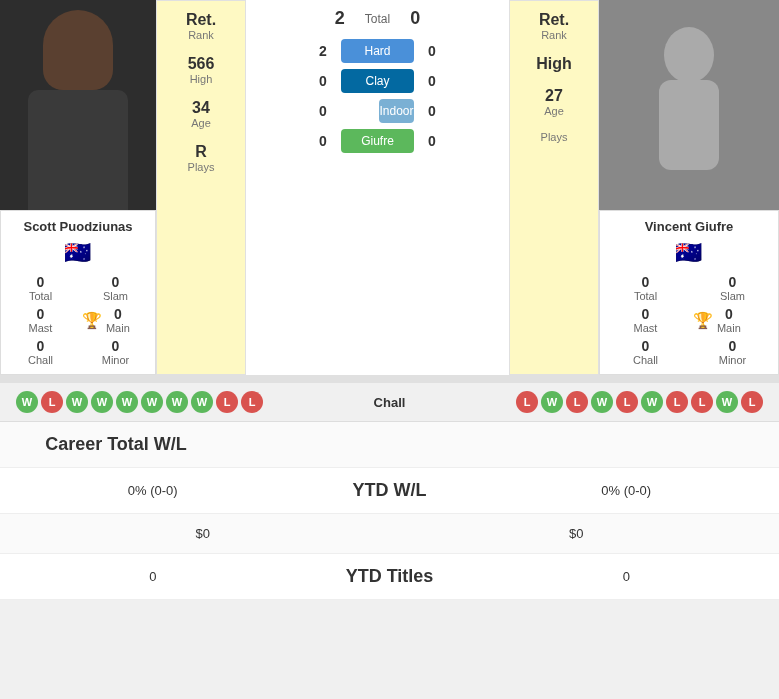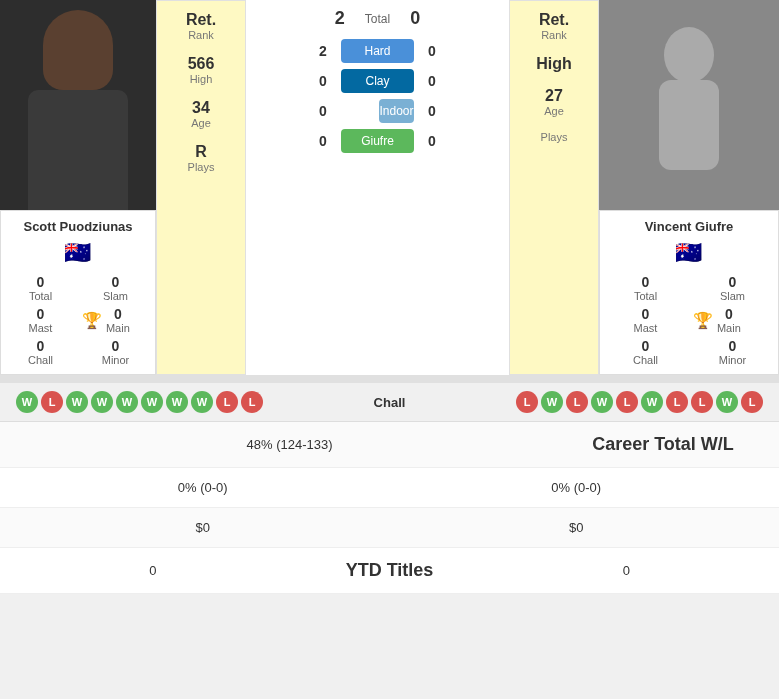--- a/index.html
+++ b/index.html
@@ -483,25 +483,25 @@
         <span class="badge-circle bc-w">W</span>
         <span class="badge-circle bc-l">L</span>
         <span class="badge-circle bc-l">L</span>
         <span class="badge-circle bc-w">W</span>
         <span class="badge-circle bc-l">L</span>
       </div>
   </div>
 
   <div class="stats-table" id="stats-table">
       <div class="st-row">
-    <span class="st-left">48% (124-133)</span>
     <span class="st-mid">Career Total W/L</span>
   </div>
       <div class="st-row">
     <span class="st-left">0% (0-0)</span>
+    <span class="st-mid">YTD W/L</span>
     <span class="st-right">0% (0-0)</span>
   </div>
       <div class="st-row">
     <span class="st-left">$0</span>
     <span class="st-right">$0</span>
   </div>
       <div class="st-row">
     <span class="st-left">0</span>
     <span class="st-mid">YTD Titles</span>
     <span class="st-right">0</span>

